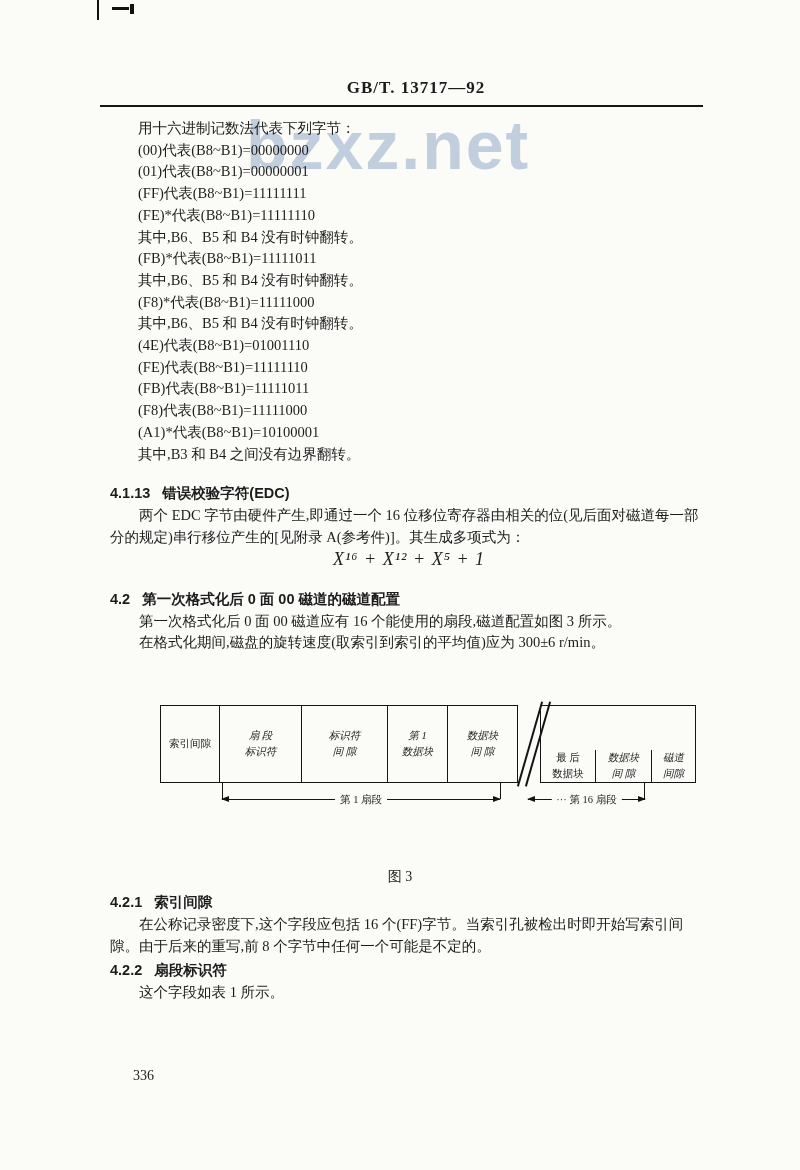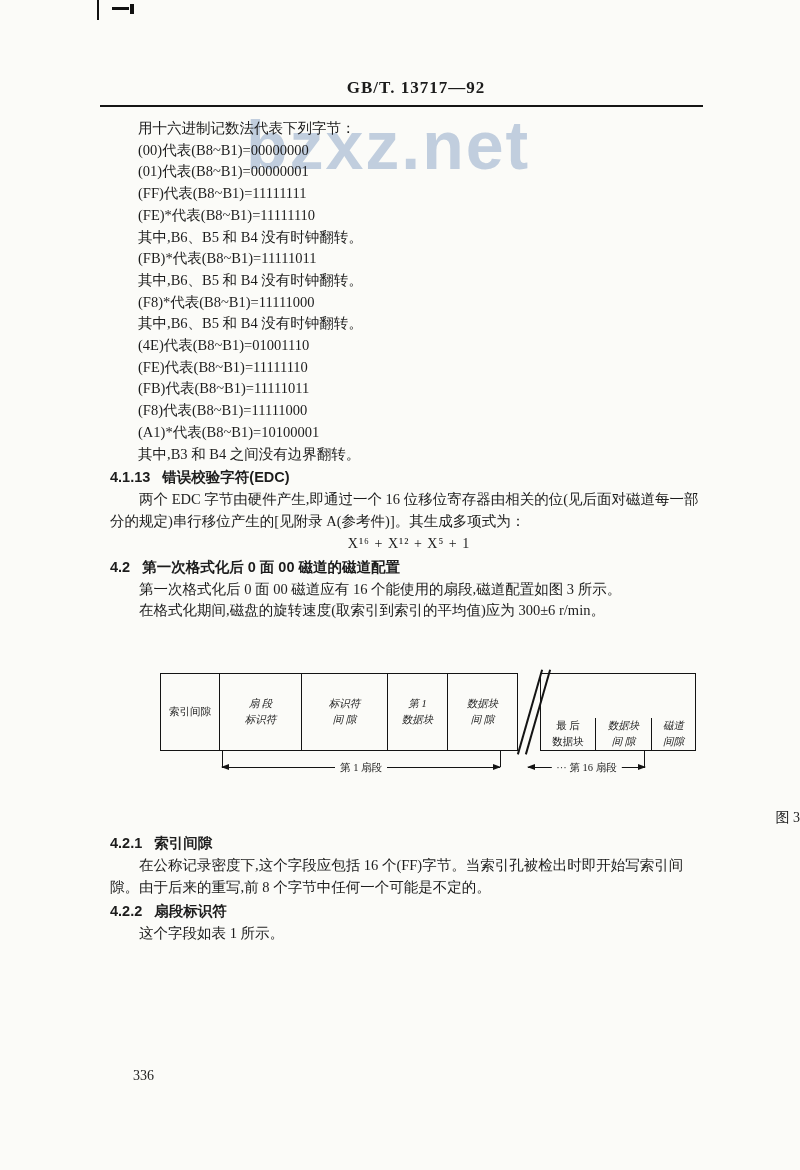--- a/index.html
+++ b/index.html
@@ -64,31 +64,32 @@
   }
   .part1 { margin-top: 11px; }
   .part2 { margin-top: 6px; }
 
   .indent1 { padding-left: 28px; }
 
   .heading {
     font-family: "Liberation Sans", "DejaVu Sans", sans-serif;
     font-weight: bold;
     font-size: 14.5px;
-    margin-top: 2px;
+    margin-top: 18px;
   }
   .heading .hnum { margin-right: 12px; }
   .h421 { margin-top: 5px; }
   .h422 { margin-top: 3px; }
 
   p.body-par { text-indent: 2em; }
 
   .formula {
     text-align: center;
-    font-size: 14px;
+    font-style: italic;
+    font-size: 18px;
     letter-spacing: 1px;
     margin: 1px 0;
   }
 
   
   .figure {
     position: relative;
     z-index: 1;
     height: 112px;
     margin-top: 51px;
@@ -149,22 +150,22 @@
     background: #fbfbf8;
     padding: 0 5px;
     font-size: 10.5px;
     line-height: 15px;
     white-space: nowrap;
   }
 
   .fig-caption {
     position: relative;
     z-index: 1;
-    margin-top: 24px;
-    text-align: right;
+    margin-top: 51px;
+    text-align: center;
     font-size: 14px;
   }
 
   .page-number {
     position: absolute;
     z-index: 1;
     left: 133px;
     top: 1068px;
     font-size: 14px;
   }

